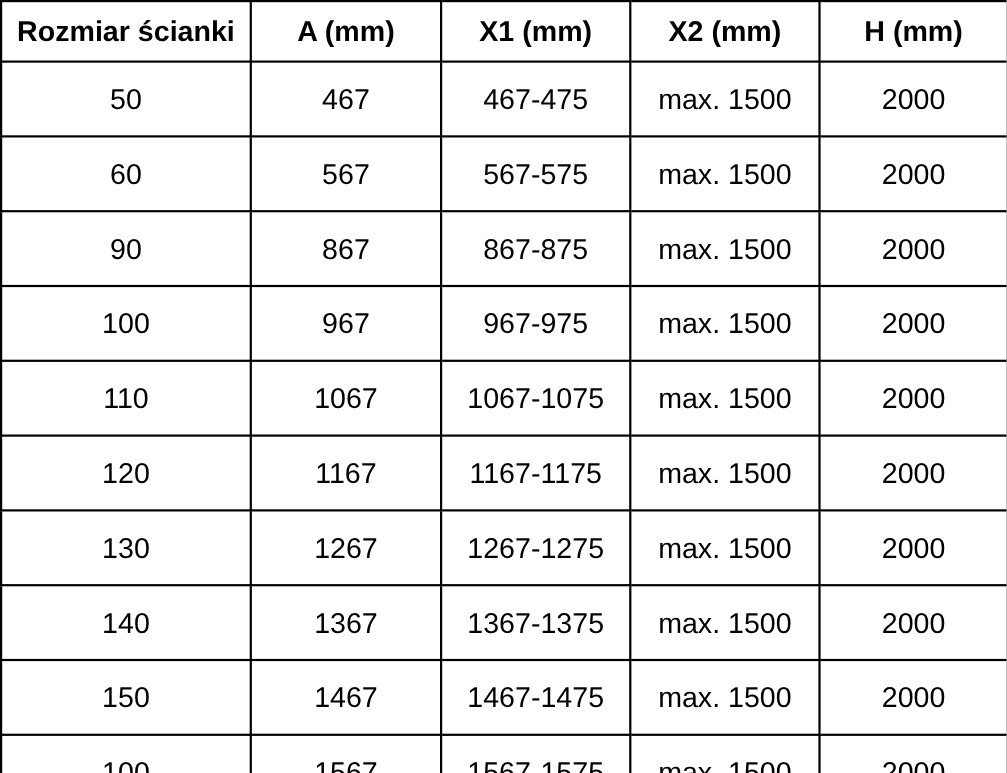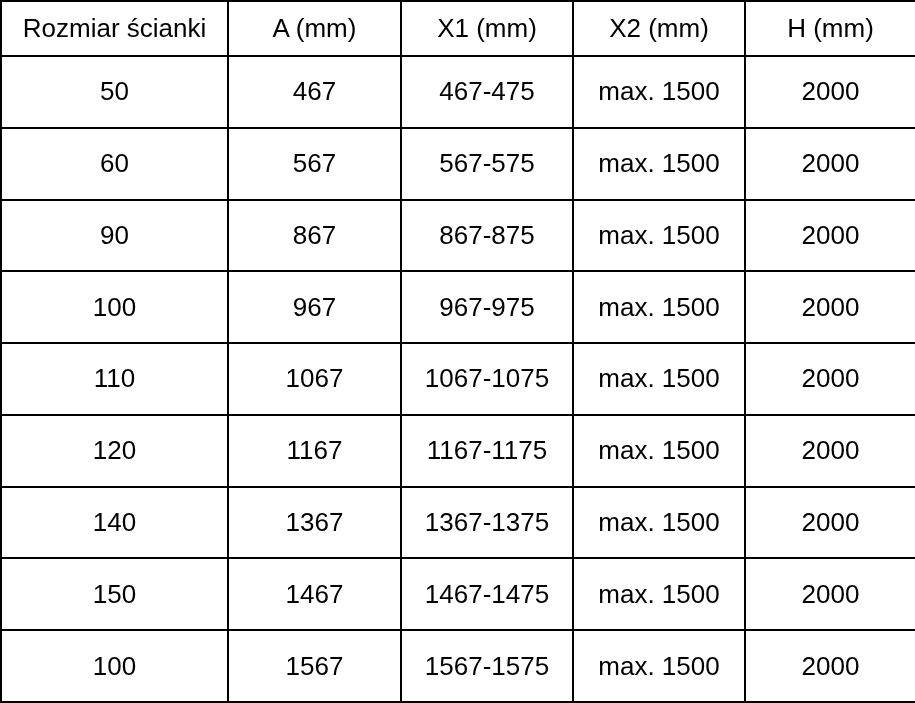--- a/index.html
+++ b/index.html
@@ -20,21 +20,21 @@
   .spec-table td {
     border: 2px solid #000000;
     text-align: center;
     vertical-align: middle;
     padding: 0;
     font-size: 26px;
     white-space: nowrap;
     overflow: hidden;
   }
   .spec-table th {
-    font-weight: 400;
+    font-weight: 700;
   }
   .spec-table thead tr { height: 55px; }
   .spec-table tbody tr { height: 68px; }
 </style>
 </head>
 <body>
 
 <table class="spec-table">
   <colgroup>
     <col style="width:227px">
@@ -89,20 +89,27 @@
       <td>2000</td>
     </tr>
     <tr>
       <td>120</td>
       <td>1167</td>
       <td>1167-1175</td>
       <td>max. 1500</td>
       <td>2000</td>
     </tr>
     <tr>
+      <td>130</td>
+      <td>1267</td>
+      <td>1267-1275</td>
+      <td>max. 1500</td>
+      <td>2000</td>
+    </tr>
+    <tr>
       <td>140</td>
       <td>1367</td>
       <td>1367-1375</td>
       <td>max. 1500</td>
       <td>2000</td>
     </tr>
     <tr>
       <td>150</td>
       <td>1467</td>
       <td>1467-1475</td>

